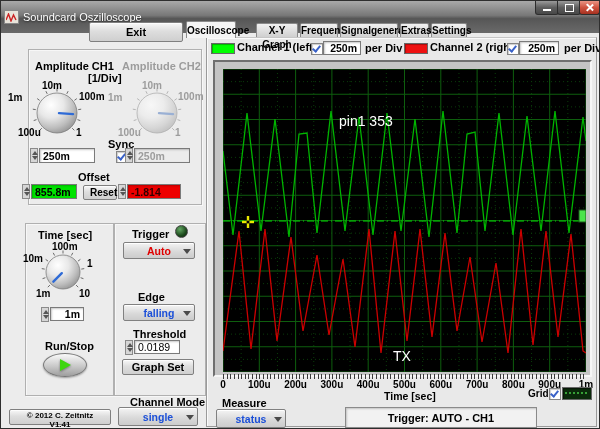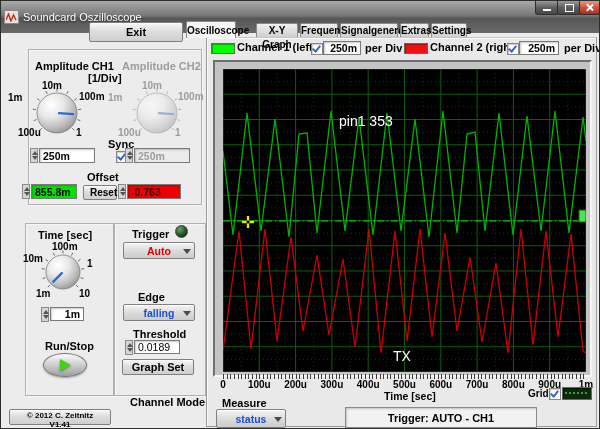--- a/index.html
+++ b/index.html
@@ -182,26 +182,26 @@
   <span class="lbl sm dis" style="left:117px;top:126px;">100u</span>
   <span class="lbl sm dis" style="left:174px;top:126px;">1</span>
 
   <span class="spin" style="left:29px;top:147px;"></span>
   <div class="numfield" style="left:38px;top:147px;width:56px;height:15px;">250m</div>
   <span class="lbl" style="left:107px;top:137px;">Sync</span>
   <span class="cb checked" style="left:115px;top:150px;"></span>
   <span class="spin" style="left:124px;top:147px;"></span>
   <div class="numfield disabled" style="left:133px;top:147px;width:56px;height:15px;">250m</div>
 
-  <span class="lbl" style="left:86px;top:170px;">Offset</span>
+  <span class="lbl" style="left:77px;top:170px;">Offset</span>
   <span class="spin" style="left:21px;top:183px;"></span>
   <div class="numfield" style="left:30px;top:183px;width:46px;height:15px;background:#00e400;">855.8m</div>
   <button class="btn" style="left:82px;top:184px;width:34px;height:15px;font-size:10px;">Reset</button>
   <span class="spin" style="left:117px;top:183px;"></span>
-  <div class="numfield" style="left:126px;top:183px;width:54px;height:15px;background:#ee0000;color:#300;">-0.763</div>
+  <div class="numfield" style="left:126px;top:183px;width:54px;height:15px;background:#ee0000;color:#300;">-1.814</div>
 
   <div class="grp" style="left:24px;top:222px;width:87px;height:171px;"></div>
   <span class="lbl" style="left:37px;top:228px;">Time [sec]</span>
   <svg class="knob" width="44" height="44" style="left:40px;top:249px;">
       <line x1="8.918524548048872" y1="35.08147545195113" x2="6.79720420448923" y2="37.202795795510774" stroke="#6a6a6a" stroke-width="1"></line>
       <line x1="4.405454448539661" y1="27.71681439593653" x2="1.5522848996542002" y2="28.64386537906137" stroke="#6a6a6a" stroke-width="1"></line>
       <line x1="3.727765698989952" y1="19.105962396755732" x2="0.7647006772045373" y2="18.63665900163504" stroke="#6a6a6a" stroke-width="1"></line>
       <line x1="7.033185604063471" y1="11.125972832589248" x2="4.606134620938626" y2="9.36261707571183" stroke="#6a6a6a" stroke-width="1"></line>
       <line x1="13.601175754818382" y1="5.5163793025151975" x2="12.239204255599741" y2="2.843359729950091" stroke="#6a6a6a" stroke-width="1"></line>
       <line x1="21.999999999999996" y1="3.5" x2="21.999999999999996" y2="0.5" stroke="#6a6a6a" stroke-width="1"></line>
@@ -237,20 +237,24 @@
   <div class="dd blue" style="left:122px;top:303px;width:70px;height:15px;">
       <span>falling</span>
       <span class="arr"></span>
     </div>
   <span class="lbl" style="left:132px;top:327px;">Threshold</span>
   <span class="spin" style="left:124px;top:339px;"></span>
   <div class="numfield" style="left:133px;top:339px;width:46px;height:14px;font-weight:normal;">0.0189</div>
   <button class="btn" style="left:121px;top:358px;width:72px;height:16px;">Graph Set</button>
 
   <span class="lbl" style="left:129px;top:395px;">Channel Mode</span>
+  <div class="dd blue" style="left:117px;top:406px;width:78px;height:17px;">
+      <span>single</span>
+      <span class="arr"></span>
+    </div>
   <button class="btn" style="left:8px;top:408px;width:102px;height:16px;font-size:8px;font-weight:bold;">© 2012  C. Zeitnitz V1.41</button>
 
   <div class="page"></div>
   <span class="tab active" style="left:185px;width:50px;">Oscilloscope</span>
   <span class="tab" style="left:255px;width:42px;">X-Y Graph</span>
   <span class="tab" style="left:299px;width:38px;">Frequency</span>
   <span class="tab" style="left:339px;width:58px;">Signalgenerator</span>
   <span class="tab" style="left:399px;width:29px;">Extras</span>
   <span class="tab" style="left:430px;width:36px;">Settings</span>
 

